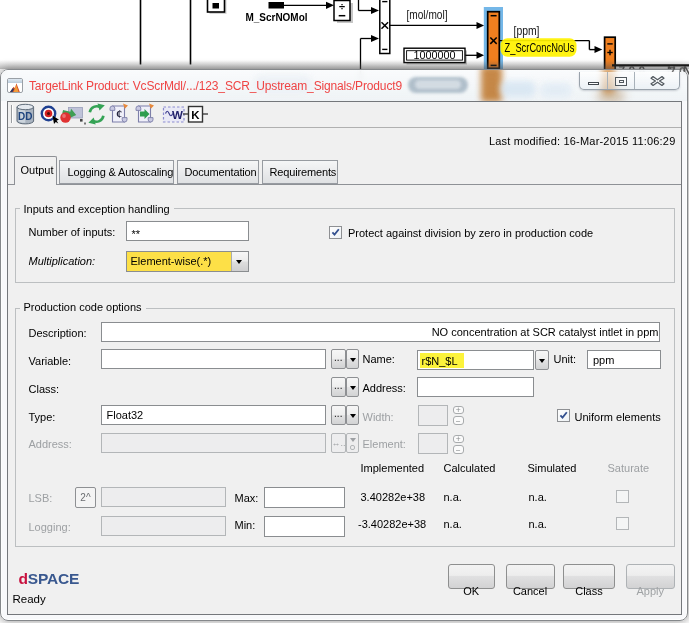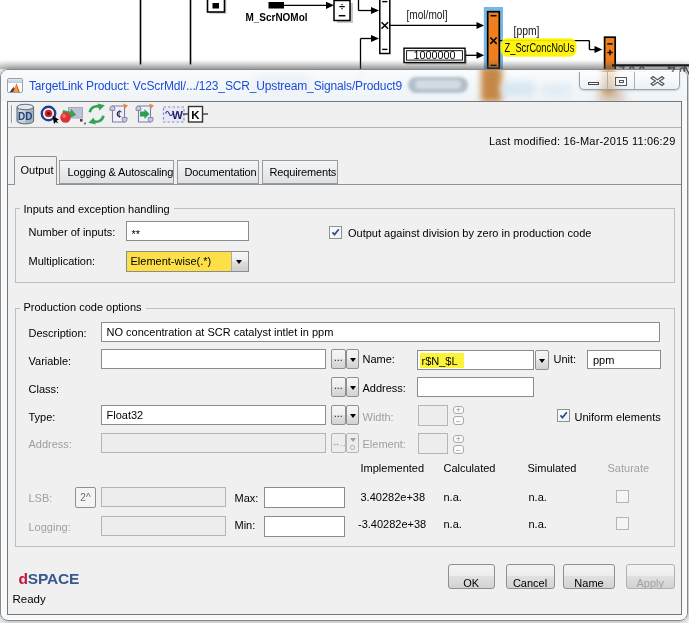--- a/index.html
+++ b/index.html
@@ -19,21 +19,21 @@
   border-top:4px solid #000;position:absolute;}
 .dtri{border-top-color:#9da0a3;}
 .grp{position:absolute;border:1px solid #bcbfc1;}
 .grplbl{position:absolute;font:11px "Liberation Sans",sans-serif;color:#000;background:#f0f0f0;
   padding:0 4px;white-space:nowrap;}
 .cbx{position:absolute;width:13px;height:13px;background:linear-gradient(135deg,#fdfdfd,#eef2f5);
   border:1px solid #8e9093;}
 .hdr{position:absolute;font:11px "Liberation Sans",sans-serif;color:#000;white-space:nowrap;}
 .btn{position:absolute;height:25px;border:1px solid #8e8f8f;border-radius:3px;
   background:linear-gradient(#f3f3f3,#ededed 45%,#e0e0e1 50%,#d2d2d3);
-  font:11px "Liberation Sans",sans-serif;color:#000;text-align:center;padding-top:12px;}
+  font:11px "Liberation Sans",sans-serif;color:#000;text-align:center;padding-top:20px;}
 .spin{position:absolute;width:10.5px;height:8.5px;border:1px solid #a8abad;border-radius:3px;
   background:#fbfbfb;}
 .spin span{position:absolute;left:0;right:0;top:-1.5px;text-align:center;
   font:8.5px "Liberation Sans",sans-serif;color:#8b8e90;}
 .smudge{position:absolute;border-radius:8px;}
 </style></head>
 <body>
 <div id="page">
 
 <svg class="abs" style="left:0;top:0" width="689" height="100" viewBox="0 0 689 100">
@@ -132,21 +132,21 @@
 </div>
 
 <div class="abs" style="left:7px;top:78px;width:16px;height:15px;background:#fff;border:1px solid #9aa0a6;border-radius:2px;overflow:hidden;">
   <div class="abs" style="left:0;top:0;width:14px;height:3.5px;background:linear-gradient(#dfe9f2,#b9cbdb);"></div>
   <svg class="abs" style="left:1px;top:3px" width="13" height="11" viewBox="0 0 13 11">
     <path d="M1 10 L4.6 4.8 L6 6.2 L7.4 1.2 L10.8 10 Z" fill="#d4502a"></path>
     <path d="M4.6 10 L7.2 2.8 L9.6 10 Z" fill="#f29d3a"></path>
     <path d="M1 10 L3.8 6 L5 7.2 L3.4 10 Z" fill="#2c3a66"></path>
   </svg>
 </div>
-<div class="abs" style="left:29px;top:79px;font:12px 'Liberation Sans',sans-serif;color:#1d4ed8;white-space:nowrap;letter-spacing:-0.15px;">TargetLink Product: VcScrMdl/.../123_SCR_Upstream_Signals/Product9</div>
+<div class="abs" style="left:29px;top:79px;font:12px 'Liberation Sans',sans-serif;color:#ef4444;white-space:nowrap;letter-spacing:-0.15px;">TargetLink Product: VcScrMdl/.../123_SCR_Upstream_Signals/Product9</div>
 
 <div class="abs" style="left:578.7px;top:71.8px;width:101.2px;height:18.4px;
   border:1px solid #99a2ab;border-top:none;border-radius:0 0 5px 5px;
   background:linear-gradient(rgba(255,255,255,0.72),rgba(230,237,243,0.55));box-shadow:0 1px 2px rgba(120,130,140,.35);">
   <div class="abs" style="left:27.6px;top:0;width:1px;height:100%;background:#a8b1b9;"></div>
   <div class="abs" style="left:54.7px;top:0;width:1px;height:100%;background:#a8b1b9;"></div>
 
   <div class="abs" style="left:8.5px;top:10.5px;width:11px;height:3px;border:1px solid #40464c;background:rgba(255,255,255,.6);"></div>
 
   <div class="abs" style="left:35.5px;top:5.5px;width:12px;height:8.5px;border:1.4px solid #51585e;background:rgba(255,255,255,.4);"></div>
@@ -245,35 +245,35 @@
 
   <div class="grp" style="left:7px;top:106px;width:660.5px;height:74.5px;"></div>
   <div class="grplbl" style="left:12px;top:101px;">Inputs and exception handling</div>
   <div class="lbl" style="left:21px;top:123.5px;">Number of inputs:</div>
   <div class="inp" style="left:118px;top:118.5px;width:123px;height:20.5px;padding-top:6px;">**</div>
   <div class="cbx" style="left:321px;top:123.5px;">
     <svg width="11" height="11" viewBox="0 0 11 11" style="position:absolute;left:0;top:0">
       <path d="M2.4 5.4 L4.5 7.6 L8.8 2.2" fill="none" stroke="#33508f" stroke-width="1.8"></path>
     </svg>
   </div>
-  <div class="lbl" style="left:340.5px;top:125px;">Output against division by zero in production code</div>
-  <div class="lbl" style="left:21px;top:152.5px;">Multiplication:</div>
+  <div class="lbl" style="left:340.5px;top:125px;">Protect against division by zero in production code</div>
+  <div class="lbl" style="left:21px;top:152.5px;font-style:italic;">Multiplication:</div>
   <div class="abs" style="left:118px;top:148.5px;width:123px;height:21.5px;border:1px solid #8a8d90;background:#fde047;">
     <div class="abs" style="left:4px;top:3px;font:11px 'Liberation Sans',sans-serif;">Element-wise(.*)</div>
     <div class="abs" style="right:0;top:0;width:17px;height:100%;border-left:1px solid #a9acaf;
       background:linear-gradient(#f7f7f7,#ececec 48%,#dedede 52%,#cfcfd0);">
       <div class="tri" style="left:4.5px;top:8px;"></div>
     </div>
   </div>
 
   <div class="grp" style="left:7px;top:206px;width:660.5px;height:239px;"></div>
   <div class="grplbl" style="left:12px;top:199px;">Production code options</div>
 
   <div class="lbl" style="left:21px;top:225px;">Description:</div>
-  <div class="inp" style="left:93px;top:219.5px;width:559px;height:20px;">NO concentration at SCR catalyst intlet in ppm</div>
+  <div class="inp" style="left:93px;top:219.5px;width:559px;height:20px;text-align:right;">NO concentration at SCR catalyst intlet in ppm</div>
 
   <div class="lbl" style="left:21px;top:253px;">Variable:</div>
   <div class="inp" style="left:93px;top:247px;width:225px;height:20px;"></div>
   <div class="sbtn" style="left:323px;top:247px;width:15.5px;height:20px;padding-top:2px;">...</div>
   <div class="sbtn" style="left:338.5px;top:247px;width:12.5px;height:20px;">
         <div class="tri" style="left:2.5px;top:8px;"></div>
       </div>
 
   <div class="lbl" style="left:355px;top:250.5px;">Name:</div>
   <div class="inp" style="left:409px;top:248px;width:117px;height:20px;padding:0;">
@@ -350,21 +350,21 @@
   <div class="dinp" style="left:93px;top:413.5px;width:125px;height:20px;"></div>
   <div class="lbl" style="left:227px;top:416.5px;">Min:</div>
   <div class="inp" style="left:256.5px;top:413.5px;width:81px;height:21.5px;"></div>
   <div class="lbl" style="left:350.5px;top:416px;">-3.40282e+38</div>
   <div class="lbl" style="left:436px;top:416px;">n.a.</div>
   <div class="lbl" style="left:521px;top:416px;">n.a.</div>
   <div class="cbx" style="left:608.5px;top:415px;border-color:#b3b6b8;background:#f4f5f5;"></div>
 
   <div class="btn" style="left:440px;top:462px;width:47.5px;">OK</div>
   <div class="btn" style="left:498px;top:462px;width:49px;">Cancel</div>
-  <div class="btn" style="left:555.5px;top:462px;width:52px;">Name</div>
+  <div class="btn" style="left:555.5px;top:462px;width:52px;">Class</div>
   <div class="btn" style="left:618px;top:462px;width:49.5px;color:#9fa2a4;border-color:#aeb2b5;">Apply</div>
 
   <div class="abs" style="left:11px;top:468px;font:bold 15.5px 'Liberation Sans',sans-serif;letter-spacing:-0.2px;">
     <span style="color:#c8103e;">d</span><span style="color:#39588f;">SPACE</span></div>
   <div class="abs" style="left:5px;top:491px;font:11.5px 'Liberation Sans',sans-serif;color:#000;">Ready</div>
 </div>
 
 </div>
 
 </body></html>

